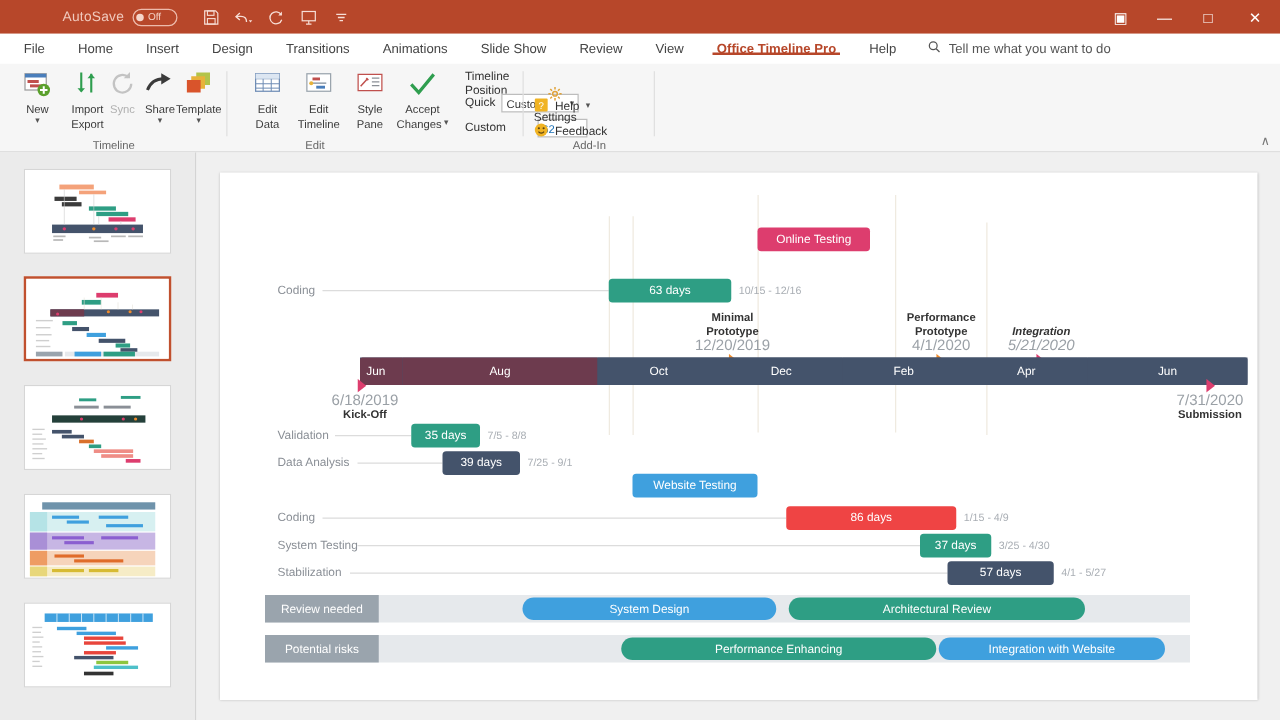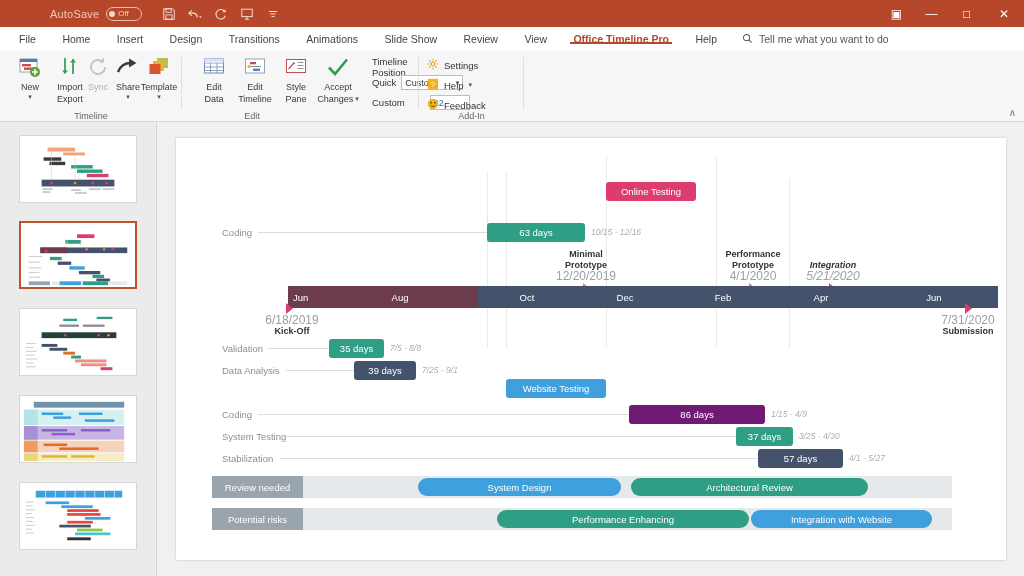--- a/index.html
+++ b/index.html
@@ -122,21 +122,21 @@
 
   .rowlabel { position: absolute; font-size: 9.5px; color: #8a8f96; white-space: nowrap; }
   .leader { position: absolute; height: 1px; background: #dcdcdc; }
   .vline { position: absolute; width: 1px; background: #efeae0; }
 
   .bar {
     position: absolute; height: 19px; border-radius: 3px;
     color: #fff; font-size: 9.5px; display: flex; align-items: center; justify-content: center;
     white-space: nowrap;
   }
-  .dates { position: absolute; font-size: 8.5px; color: #a9aeb4; white-space: nowrap; font-style: italic; }
+  .dates { position: absolute; font-size: 8.5px; color: #a9aeb4; white-space: nowrap; }
 
   .mstone { position: absolute; text-align: center; white-space: nowrap; }
   .mstone .mt { font-size: 9px; color: #333; font-weight: bold; line-height: 11px; }
   .mstone .md { font-size: 12px; color: #9aa0a6; line-height: 11px; }
   .mstone .mt2 { font-size: 9px; color: #333; font-weight: bold; line-height: 11px; }
   .flagmark { position: absolute; width: 9px; height: 13px; }
 
   .lane { position: absolute; height: 22px; background: #e6e9ec; }
   .lanehead {
     position: absolute; height: 22px; background: #9aa4ad; color: #fff;
@@ -360,21 +360,21 @@
       <div class="smallrow" style="left:190px; top:44px;">
         <span class="fieldlabel">Custom</span>
         <span class="numbox" style="margin-left:20px;">62</span>
       </div>
 
       <div class="glabel" style="left:-60px; width:260px;">Edit</div>
       <div class="gsep"></div>
     </div>
 
     <div class="rgroup" style="left:419px; width:105px;">
-      <div class="addin-item" style="position:absolute; left:8px; top:6px;">
+      <div class="addin-item" style="position:absolute; left:8px; top:18px;flex-direction:column;">
         <span>
           <svg width="12" height="12" viewBox="0 0 14 14">
             <circle cx="7" cy="7" r="2.2" fill="none" stroke="#e0a33a" stroke-width="1.4"></circle>
             <path d="M7 .8v2.2M7 11v2.2M.8 7h2.2M11 7h2.2M2.6 2.6l1.6 1.6M9.8 9.8l1.6 1.6M11.4 2.6L9.8 4.2M4.2 9.8l-1.6 1.6" stroke="#e0a33a" stroke-width="1.4"></path>
           </svg>
         </span>
         <span>Settings</span>
       </div>
       <div class="addin-item" style="position:absolute; left:8px; top:26px;">
         <span>
@@ -653,21 +653,21 @@
 
           <div class="rowlabel" style="left:46px; top:227px;">Data Analysis</div>
           <div class="leader" style="left:110px; top:232px; width:68px;"></div>
           <div class="bar" style="left:178px; top:223px; width:62px; background:#44536b;">39 days</div>
           <div class="dates" style="left:246px; top:227px;">7/25 - 9/1</div>
 
           <div class="bar" style="left:330px; top:241px; width:100px; background:#3fa0de;">Website Testing</div>
 
           <div class="rowlabel" style="left:46px; top:271px;">Coding</div>
           <div class="leader" style="left:82px; top:276px; width:371px;"></div>
-          <div class="bar" style="left:453px; top:267px; width:136px; background:#701a75;">86 days</div>
+          <div class="bar" style="left:453px; top:267px; width:136px; background:#ef4444;">86 days</div>
           <div class="dates" style="left:595px; top:271px;">1/15 - 4/9</div>
 
           <div class="rowlabel" style="left:46px; top:293px;">System Testing</div>
           <div class="leader" style="left:110px; top:298px; width:450px;"></div>
           <div class="bar" style="left:560px; top:289px; width:57px; background:#2e9e84;">37 days</div>
           <div class="dates" style="left:623px; top:293px;">3/25 - 4/30</div>
 
           <div class="rowlabel" style="left:46px; top:315px;">Stabilization</div>
           <div class="leader" style="left:104px; top:320px; width:478px;"></div>
           <div class="bar" style="left:582px; top:311px; width:85px; background:#44536b;">57 days</div>

